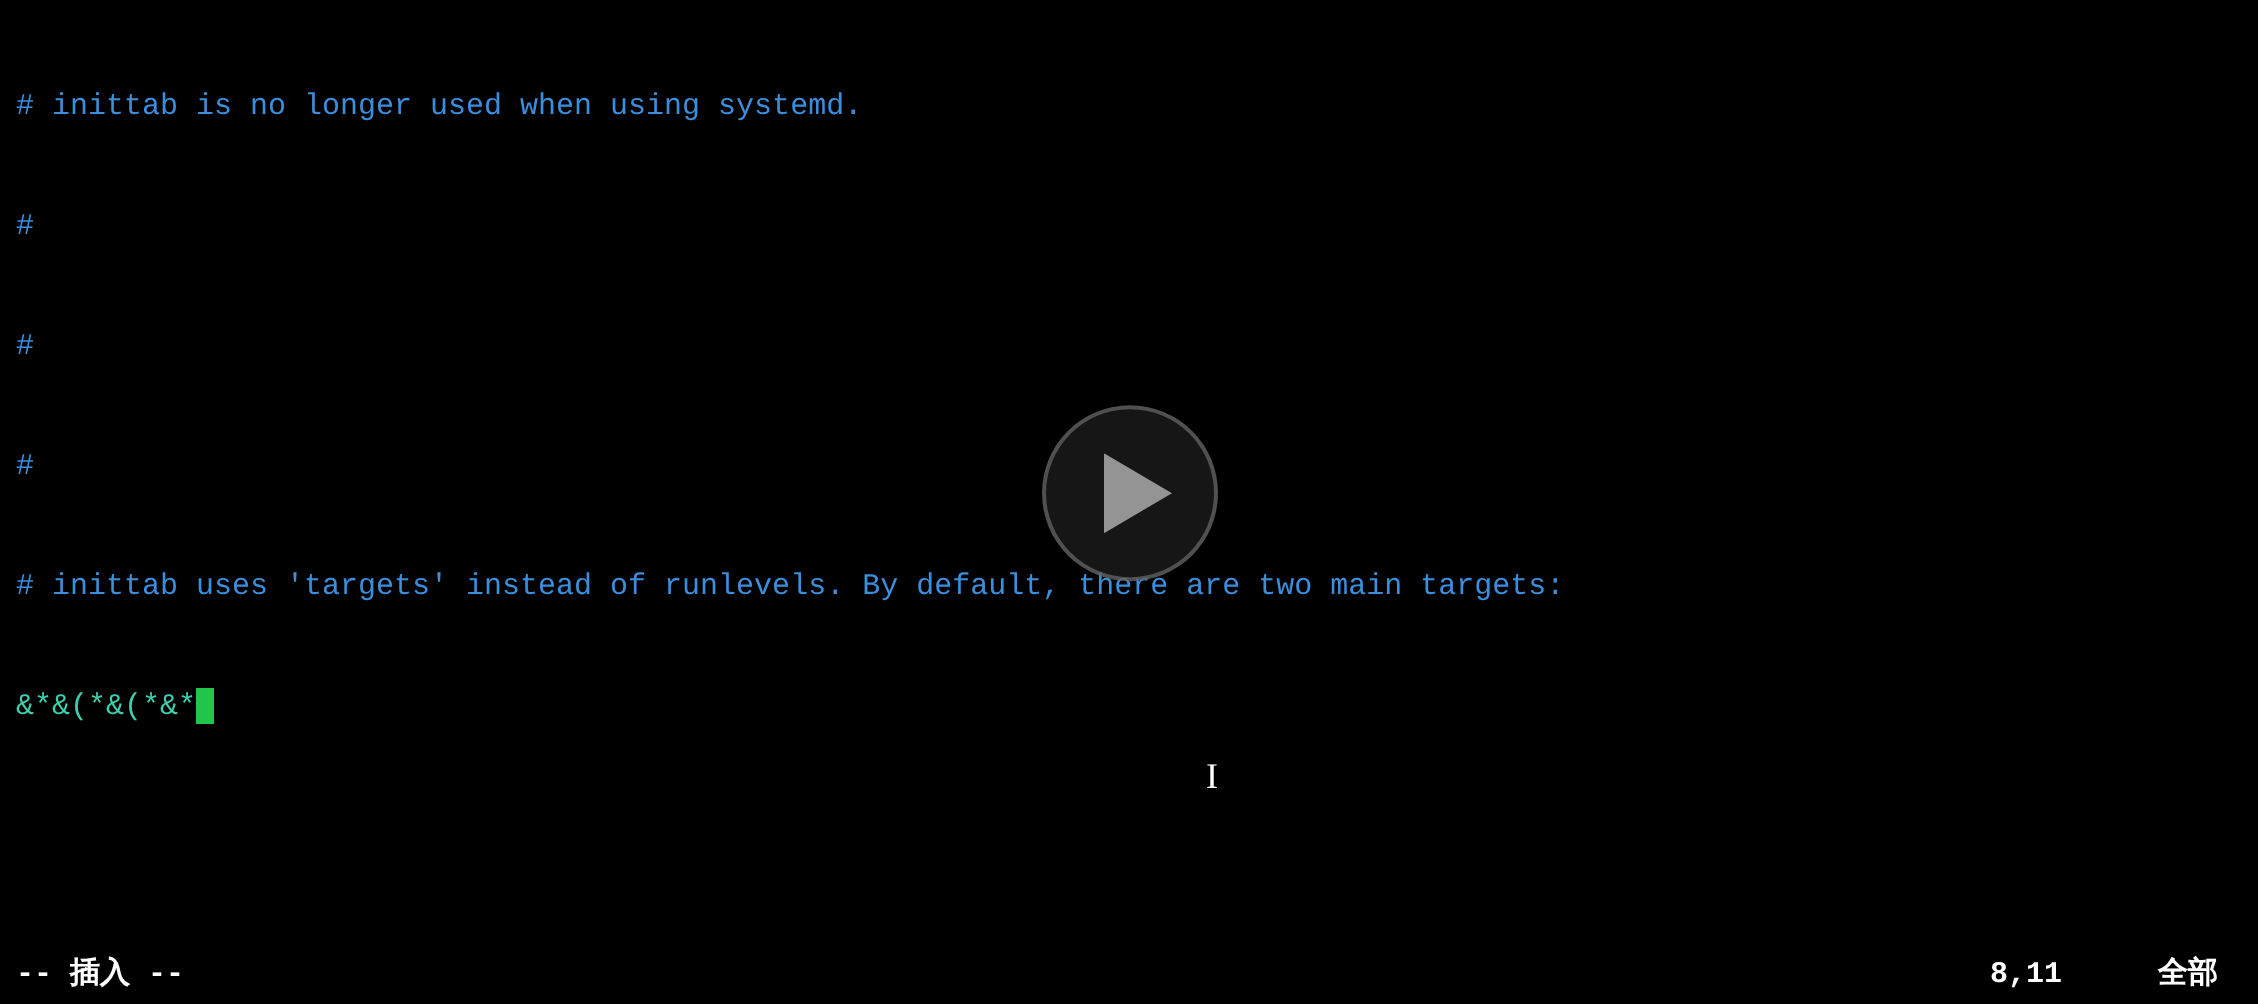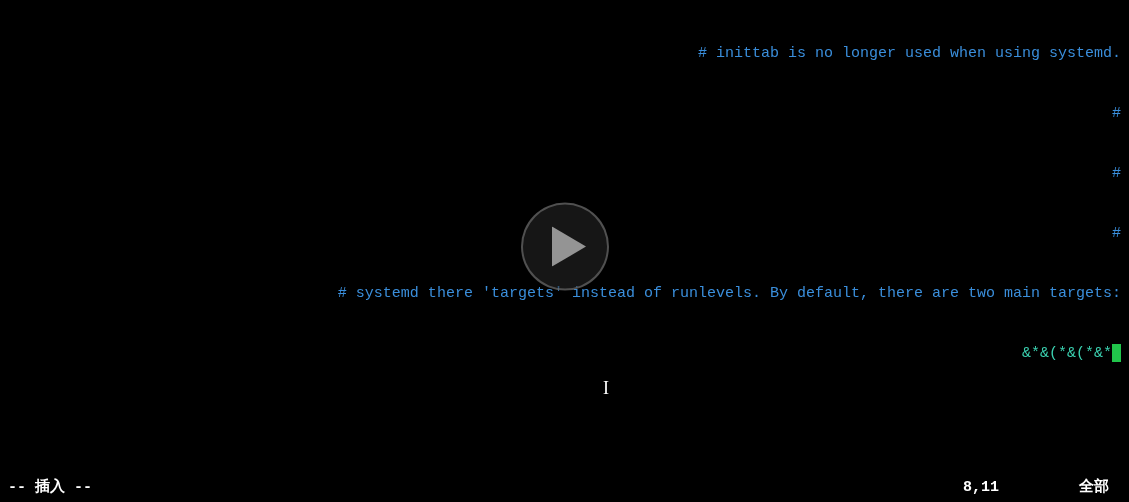--- a/index.html
+++ b/index.html
@@ -15,39 +15,38 @@
     position: relative;
   }
   .editor {
     position: absolute;
     top: 4px;
     left: 8px;
     right: 8px;
     bottom: 26px;
     white-space: pre;
     overflow: hidden;
-    text-align: right;
   }
   .row { display: block; height: 20px; }
   .comment { color: #3a8edb; }
   .teal { color: #3bd1b0; }
   .hl-green { background: #21c54b; color: #000; display: inline-block; width: 9px; height: 18px; vertical-align: text-bottom; }
   .statusbar {
     position: absolute;
     left: 8px;
     right: 8px;
     bottom: 4px;
     height: 20px;
     color: #fff;
     display: flex;
     justify-content: space-between;
     font-weight: bold;
     margin-top: 36px;
   }
-  .statusbar .right { display: flex; gap: 80px; padding-right: 12px; }
+  .statusbar .right { display: flex; gap: 48px; padding-right: 12px; }
   .play-overlay {
     position: absolute;
     top: 50%;
     left: 50%;
     transform: translate(-50%, -55%);
     width: 88px;
     height: 88px;
     border-radius: 50%;
     background: rgba(40,40,40,0.55);
     border: 2px solid rgba(120,120,120,0.6);
@@ -66,21 +65,21 @@
   }
 </style>
 </head>
 <body>
 
 <div class="editor">
   <span class="row comment"># inittab is no longer used when using systemd.</span>
   <span class="row comment">#</span>
   <span class="row comment">#</span>
   <span class="row comment">#</span>
-  <span class="row comment"># systemd there 'targets' instead of runlevels. By default, there are two main targets:</span>
+  <span class="row comment"># inittab uses 'targets' instead of runlevels. By default, there are two main targets:</span>
   <span class="row"><span class="teal">&amp;*&amp;(*&amp;(*&amp;*</span><span class="hl-green"></span></span>
   
   
   
   
   
   
   
   
   

